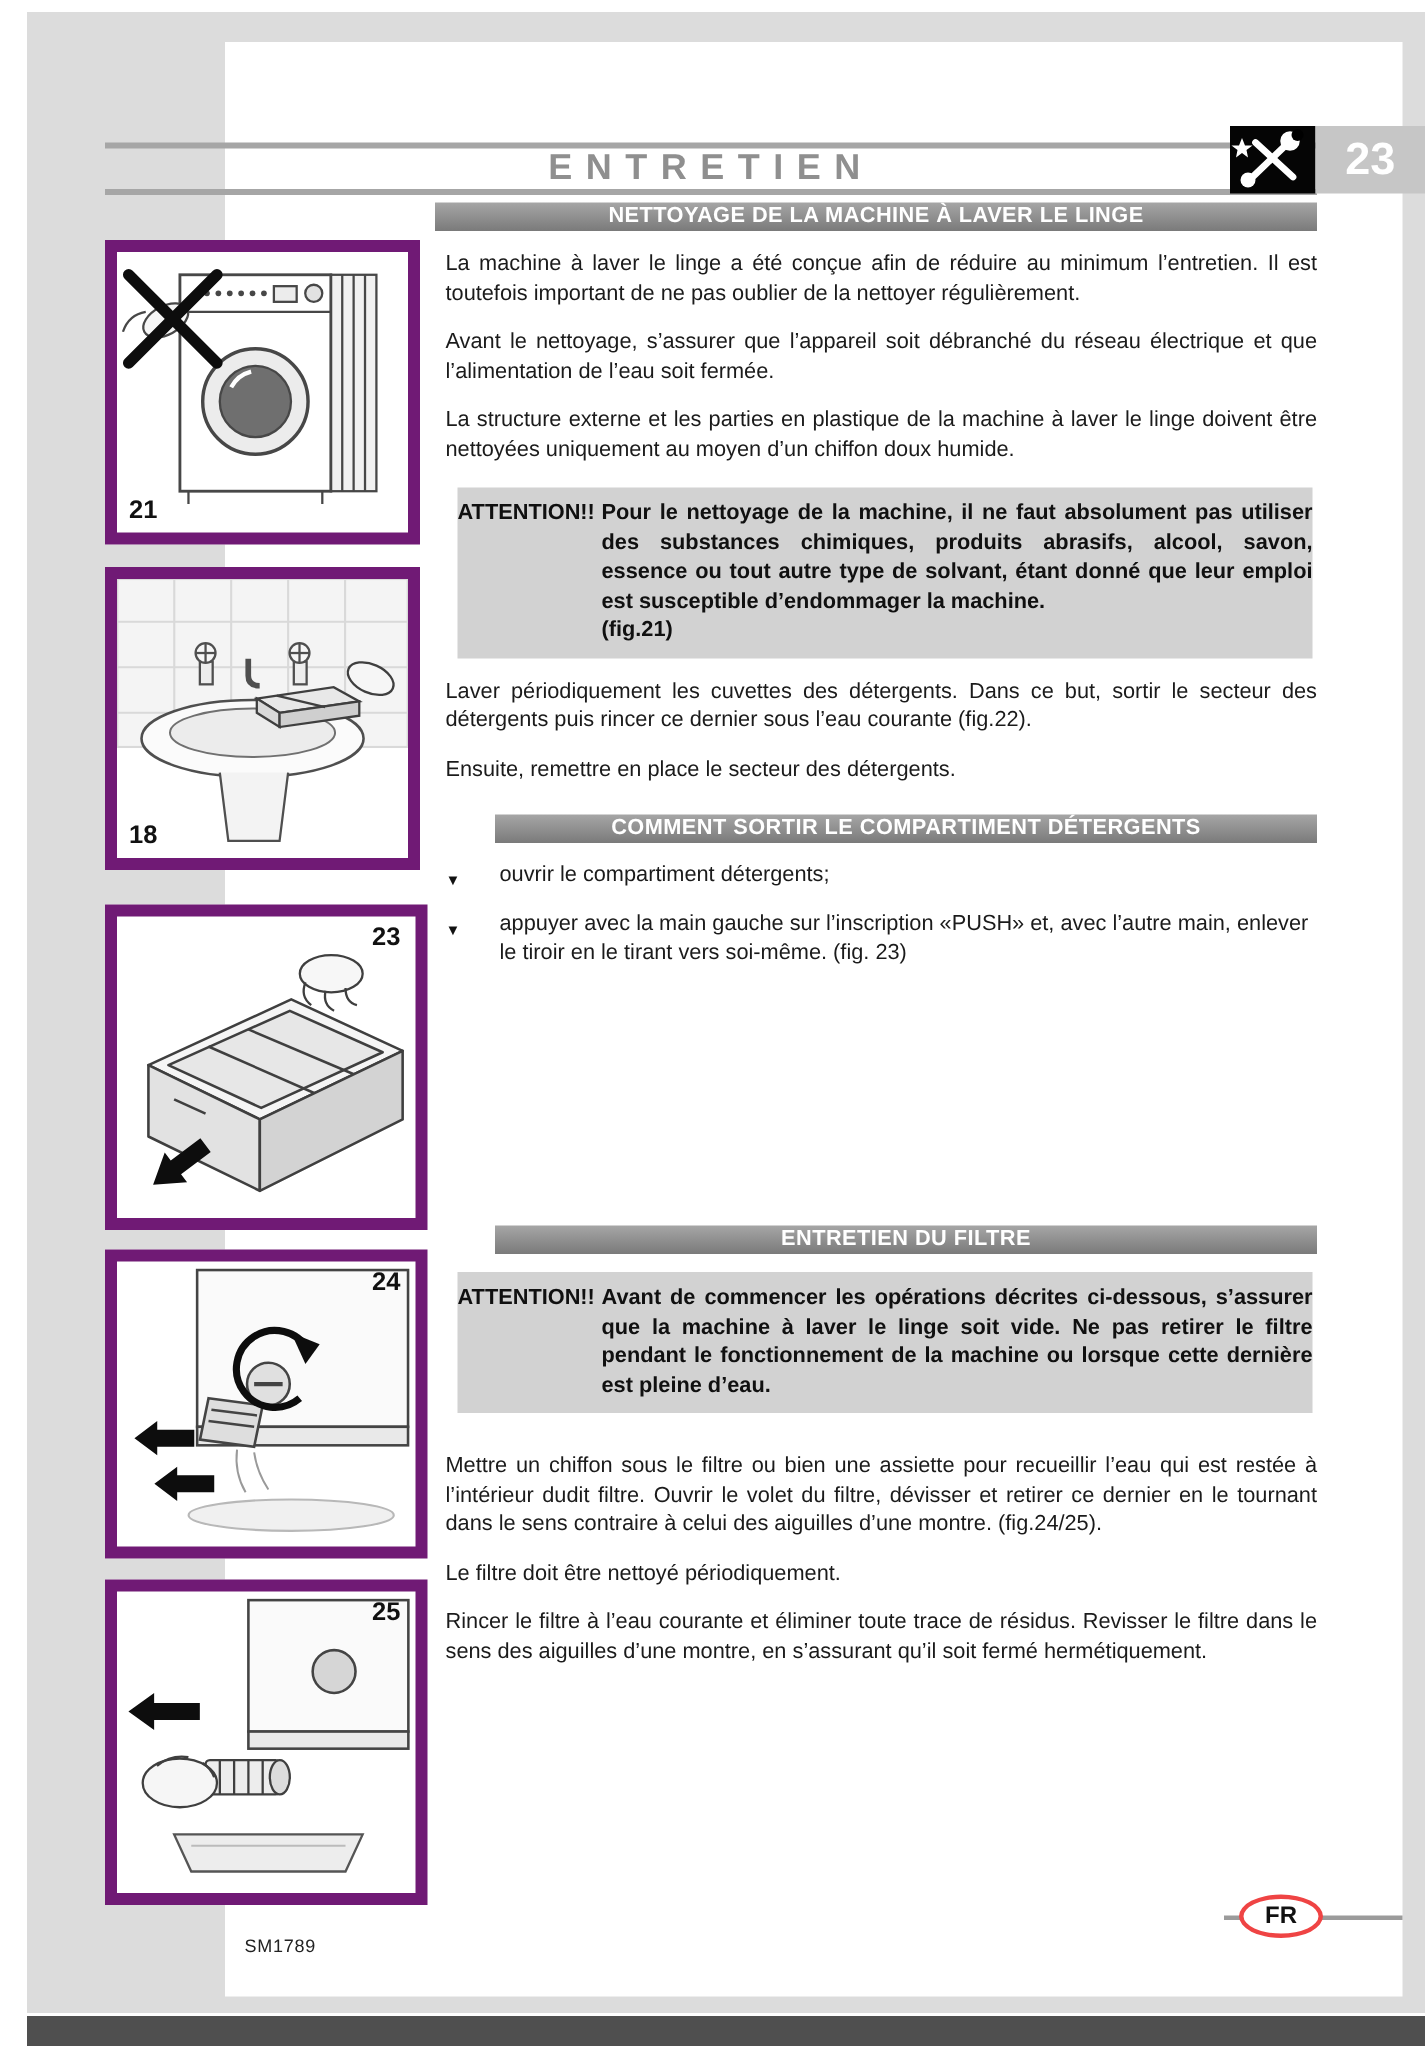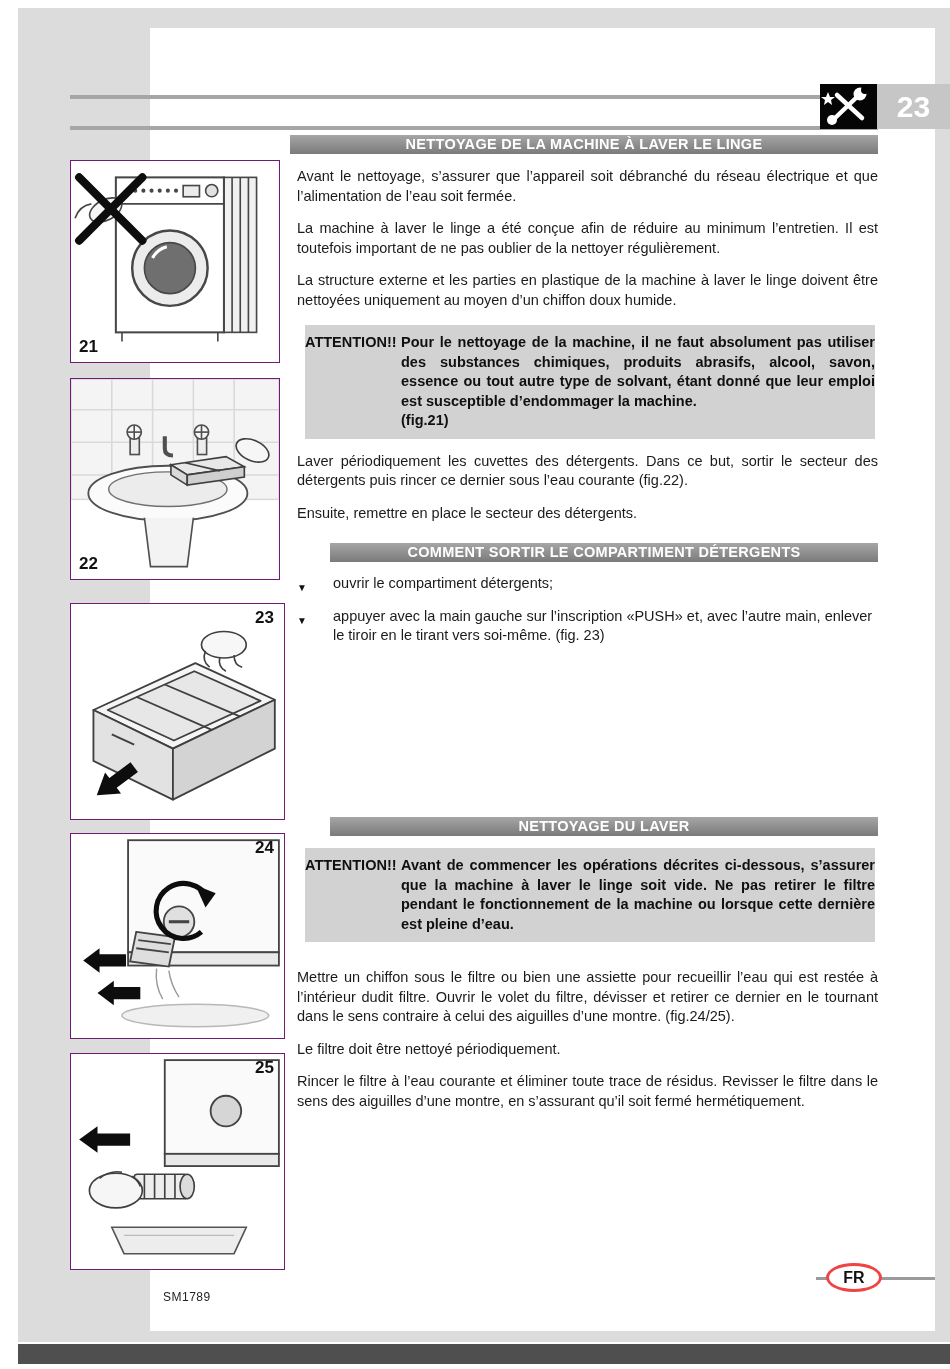--- a/index.html
+++ b/index.html
@@ -40,21 +40,21 @@
 
   .bullets { margin-top:12px; padding-left:7px; }
   .bullet-row { display:flex; margin-top:9px; font-size:14.5px; line-height:19.5px; }
   .bullet-marker { flex:0 0 36px; font-size:10px; padding-top:4px; color:#111; }
   .bullet-text { flex:1; }
 
   .mt26 { margin-top:26px; }
   .mt20 { margin-top:20px; }
 
   
-  .fig { position:absolute; left:70px; background:#ffffff; border:1px solid #701a75; }
+  .fig { position:absolute; left:70px; background:#ffffff; border:8px solid #701a75; }
   .fig svg { width:100%; height:100%; display:block; }
   .fig-21 { top:160px; width:210px; height:203px; }
   .fig-22 { top:378px; width:210px; height:202px; }
   .fig-23 { top:603px; width:215px; height:217px; }
   .fig-24 { top:833px; width:215px; height:206px; }
   .fig-25 { top:1053px; width:215px; height:217px; }
   .fig-num { position:absolute; font-weight:bold; font-size:17px; color:#111; }
   .fig-num.bl { left:8px; bottom:5px; }
   .fig-num.tr { right:10px; top:4px; }
 
@@ -69,40 +69,41 @@
 </head>
 <body>
 
 <div class="canvas">
 
   <div class="scan-bg"></div>
   <div class="content-sheet"></div>
 
   <div class="rule rule-top"></div>
   <div class="rule rule-bottom"></div>
+  <div class="page-title">ENTRETIEN</div>
   <div class="tools-box">
     <svg viewBox="0 0 57 45">
       <g stroke="#ffffff" stroke-width="4.5" stroke-linecap="round">
         <line x1="14" y1="35" x2="38" y2="12"></line>
         <line x1="17" y1="11" x2="42" y2="34"></line>
       </g>
       <circle cx="40" cy="10" r="6.5" fill="#ffffff"></circle>
       <circle cx="45" cy="6" r="4" fill="#000000"></circle>
       <circle cx="12" cy="36" r="5" fill="#ffffff"></circle>
       <polygon points="8,8 10,13 15,13 11,16 12,21 8,18 4,21 5,16 1,13 6,13" fill="#ffffff"></polygon>
     </svg>
   </div>
   <div class="page-num-tab">
     <span class="page-num">23</span>
   </div>
 
   <div class="col col1">
     <div class="bar">NETTOYAGE DE LA MACHINE À LAVER LE LINGE</div>
+    <div class="p">La machine à laver le linge a été conçue afin de réduire au minimum l’entretien. Il est toutefois important de ne pas oublier de la nettoyer régulièrement.</div>
     <div class="p">Avant le nettoyage, s’assurer que l’appareil soit débranché du réseau électrique et que l’alimentation de l’eau soit fermée.</div>
-    <div class="p">La machine à laver le linge a été conçue afin de réduire au minimum l’entretien. Il est toutefois important de ne pas oublier de la nettoyer régulièrement.</div>
     <div class="p">La structure externe et les parties en plastique de la machine à laver le linge doivent être nettoyées uniquement au moyen d’un chiffon doux humide.</div>
     <div class="attention">
       <div class="att-label">ATTENTION!!</div>
       <div class="att-body">Pour le nettoyage de la machine, il ne faut absolument pas utiliser des substances chimiques, produits abrasifs, alcool, savon, essence ou tout autre type de solvant, étant donné que leur emploi est susceptible d’endommager la machine.
 (fig.21)</div>
     </div>
     <div class="p">Laver périodiquement les cuvettes des détergents. Dans ce but, sortir le secteur des détergents puis rincer ce dernier sous l’eau courante (fig.22).</div>
     <div class="p">Ensuite, remettre en place le secteur des détergents.</div>
 
     <div class="bar indent mt20" style="margin-top:20px;text-align:center;">COMMENT SORTIR LE COMPARTIMENT DÉTERGENTS</div>
@@ -112,21 +113,21 @@
         <div class="bullet-text">ouvrir le compartiment détergents;</div>
       </div>
       <div class="bullet-row">
         <div class="bullet-marker">▼</div>
         <div class="bullet-text">appuyer avec la main gauche sur l’inscription «PUSH» et, avec l’autre main, enlever le tiroir en le tirant vers soi-même. (fig. 23)</div>
       </div>
     </div>
   </div>
 
   <div class="col col2">
-    <div class="bar indent">NETTOYAGE DU LAVER</div>
+    <div class="bar indent">ENTRETIEN DU FILTRE</div>
     <div class="attention" style="margin-top:12px;">
       <div class="att-label">ATTENTION!!</div>
       <div class="att-body">Avant de commencer les opérations décrites ci-dessous, s’assurer que la machine à laver le linge soit vide. Ne pas retirer le filtre pendant le fonctionnement de la machine ou lorsque cette dernière est pleine d’eau.</div>
     </div>
     <div class="p mt26" style="margin-top:26px;">Mettre un chiffon sous le filtre ou bien une assiette pour recueillir l’eau qui est restée à l’intérieur dudit filtre. Ouvrir le volet du filtre, dévisser et retirer ce dernier en le tournant dans le sens contraire à celui des aiguilles d’une montre. (fig.24/25).</div>
     <div class="p">Le filtre doit être nettoyé périodiquement.</div>
     <div class="p">Rincer le filtre à l’eau courante et éliminer toute trace de résidus. Revisser le filtre dans le sens des aiguilles d’une montre, en s’assurant qu’il soit fermé hermétiquement.</div>
   </div>
 
   <div class="fig fig-21">
@@ -196,21 +197,21 @@
       <ellipse cx="95" cy="108" rx="58" ry="17" fill="#ececec" stroke="#707070" stroke-width="1.4"></ellipse>
       <path d="M72,136 l6,48 h36 l6,-48" fill="#f3f3f3" stroke="#4f4f4f" stroke-width="1.6"></path>
       <g stroke="#3f3f3f" stroke-width="1.6">
         <polygon points="98,84 152,76 170,86 114,94" fill="#e8e8e8"></polygon>
         <polygon points="98,84 114,94 114,104 98,94" fill="#d9d9d9"></polygon>
         <polygon points="114,94 170,86 170,96 114,104" fill="#cfcfcf"></polygon>
         <line x1="112" y1="82" x2="146" y2="90"></line>
         <ellipse cx="178" cy="70" rx="17" ry="10" fill="#f6f6f6" transform="rotate(24 178 70)"></ellipse>
       </g>
     </svg>
-    <span class="fig-num bl">22</span>
+    <span class="fig-num bl">18</span>
   </div>
 
   <div class="fig fig-23">
     <svg viewBox="0 0 209 211">
       <g stroke="#3f3f3f" stroke-width="1.8" stroke-linejoin="round">
         <polygon points="22,104 122,58 200,94 100,142" fill="#f5f5f5"></polygon>
         <polygon points="36,104 121,66 186,95 101,134" fill="#e7e7e7"></polygon>
         <line x1="64" y1="91" x2="146" y2="127"></line>
         <line x1="92" y1="79" x2="172" y2="113"></line>
         <polygon points="22,104 100,142 100,192 22,154" fill="#e2e2e2"></polygon>

